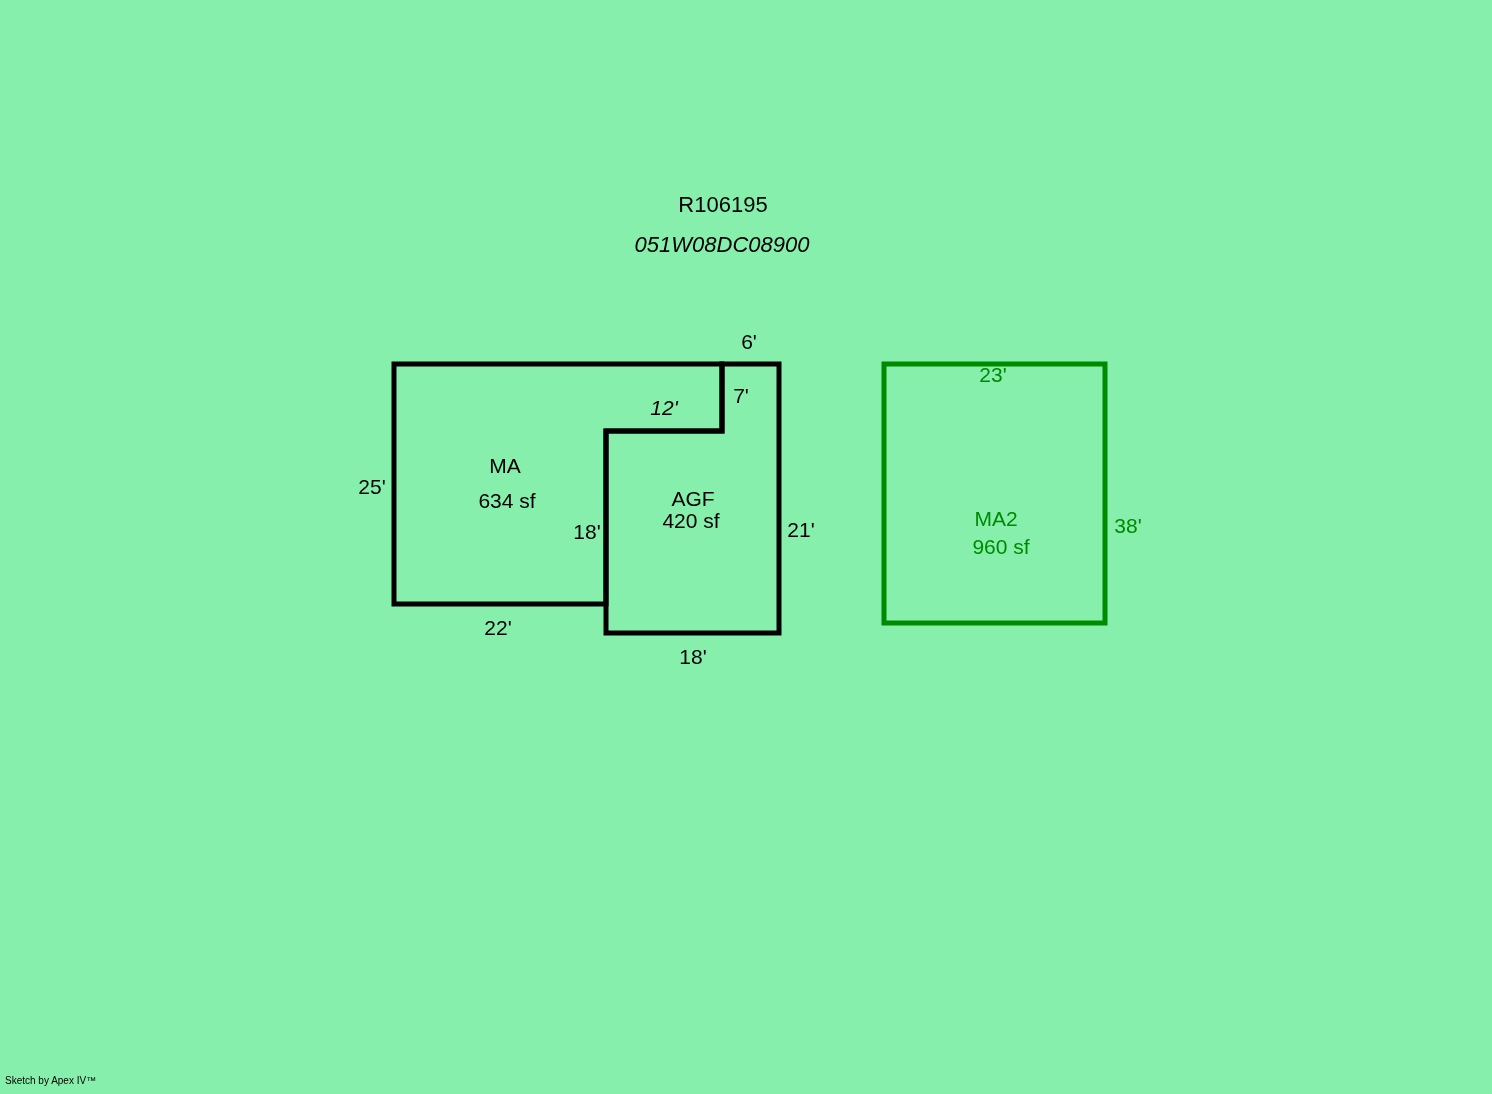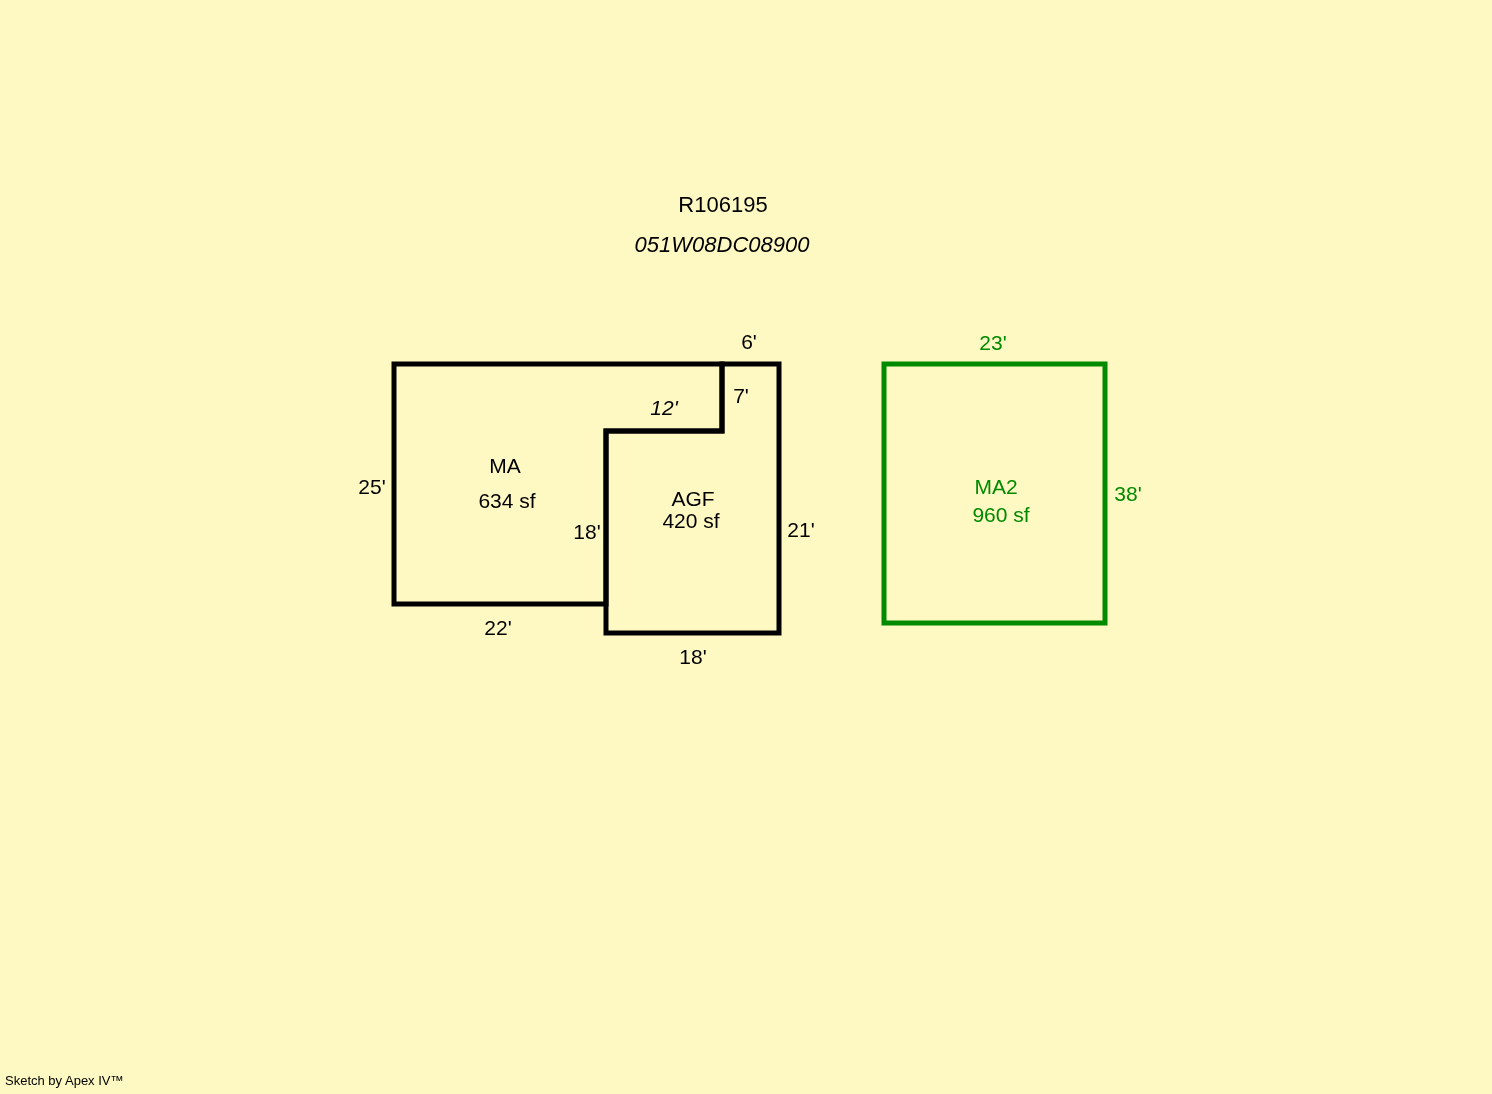--- a/index.html
+++ b/index.html
@@ -5,48 +5,49 @@
   html, body {
     margin: 0;
     padding: 0;
     background: #ffffff;
     font-family: "Liberation Sans", sans-serif;
   }
   #canvas {
     position: relative;
     width: 1492px;
     height: 1094px;
-    background: #fef9c3;
+    background: #86efac;
     overflow: hidden;
   }
   #sketch-svg {
     position: absolute;
     left: 0;
     top: 0;
   }
   .lbl {
     position: absolute;
     transform: translate(-50%, -50%);
     font-size: 21px;
     line-height: 22px;
     color: #000000;
     white-space: nowrap;
   }
   .lbl.header {
     font-size: 22px;
   }
   .lbl.green {
     color: #008A00;
+    margin-top: 32px;
   }
   .footer-credit {
     position: absolute;
     left: 5px;
     top: 1075px;
     transform: none;
-    font-size: 13px;
+    font-size: 10px;
     line-height: 12px;
     color: #000000;
     white-space: nowrap;
   }
 </style>
 </head>
 <body>
 
 <div id="canvas">
 

